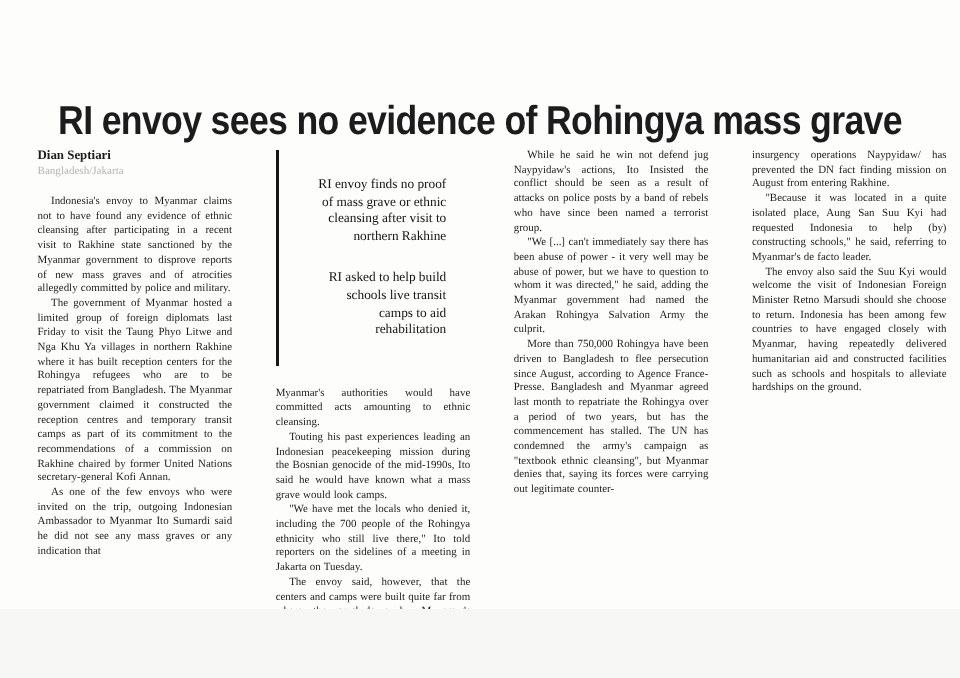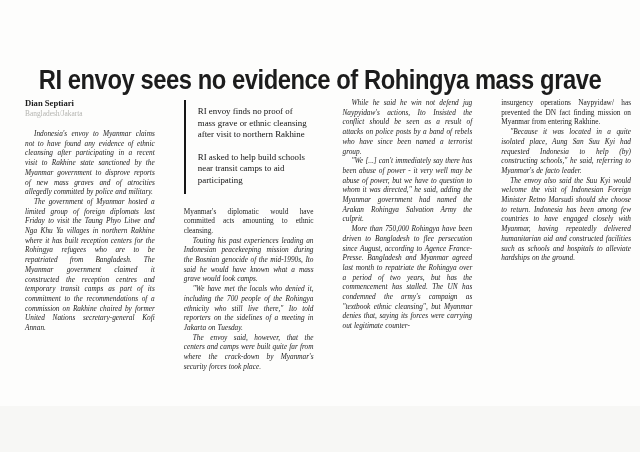--- a/index.html
+++ b/index.html
@@ -31,65 +31,66 @@
     font-weight:bold;font-size:8.6px;line-height:10px;margin:0 0 1px 0;
   }
   .byline-credit{
     font-size:7.4px;line-height:9px;color:#b4b4b0;margin:0 0 11px 0;
   }
   .para{
     font-size:7.3px;line-height:9.7px;margin:0;
     text-align:justify;text-justify:inter-word;
     word-spacing:0.3px;
   }
-  .para.indent{text-indent:9px;font-style:italic;}
+  .para.indent{text-indent:9px;}
   .pullquotes{
     border-left:2.5px solid #161616;
     padding:1px 0 2px 7px;
     margin:2px 0 13px 0;
   }
   .pullquote{
-    font-size:8.9px;line-height:11.6px;margin:5px;
-    text-align:left;color:#141414;
+    font-size:8.9px;line-height:11.6px;margin:16px;
+    text-align:right;color:#141414;
   }
   .pullquote + .pullquote{margin-top:11px;}
 </style>
 </head>
 <body>
 
 <div class="page">
 
   <h1 class="headline">RI envoy sees no evidence of Rohingya mass grave</h1>
 
   <div class="columns">
 
     <div class="col">
       <p class="byline-name">Dian Septiari</p>
       <p class="byline-credit">Bangladesh/Jakarta</p>
       <p class="para indent">Indonesia's envoy to Myanmar claims not to have found any evidence of ethnic cleansing after participating in a recent visit to Rakhine state sanctioned by the Myanmar government to disprove reports of new mass graves and of atrocities allegedly committed by police and military.</p>
       <p class="para indent">The government of Myanmar hosted a limited group of foreign diplomats last Friday to visit the Taung Phyo Litwe and Nga Khu Ya villages in northern Rakhine where it has built reception centers for the Rohingya refugees who are to be repatriated from Bangladesh. The Myanmar government claimed it constructed the reception centres and temporary transit camps as part of its commitment to the recommendations of a commission on Rakhine chaired by former United Nations secretary-general Kofi Annan.</p>
+      <p class="para indent">As one of the few envoys who were invited on the trip, outgoing Indonesian Ambassador to Myanmar Ito Sumardi said he did not see any mass graves or any indication that</p>
     </div>
 
     <div class="col">
       <div class="pullquotes">
         <p class="pullquote">RI envoy finds no proof of mass grave or ethnic cleansing after visit to northern Rakhine</p>
-        <p class="pullquote">RI asked to help build schools near transit camps to aid participating</p>
+        <p class="pullquote">RI asked to help build schools live transit camps to aid rehabilitation</p>
       </div>
-      <p class="para">Myanmar's diplomatic would have committed acts amounting to ethnic cleansing.</p>
+      <p class="para">Myanmar's authorities would have committed acts amounting to ethnic cleansing.</p>
       <p class="para indent">Touting his past experiences leading an Indonesian peacekeeping mission during the Bosnian genocide of the mid-1990s, Ito said he would have known what a mass grave would look camps.</p>
       <p class="para indent">"We have met the locals who denied it, including the 700 people of the Rohingya ethnicity who still live there," Ito told reporters on the sidelines of a meeting in Jakarta on Tuesday.</p>
       <p class="para indent">The envoy said, however, that the centers and camps were built quite far from where the crack-down by Myanmar's security forces took place.</p>
     </div>
 
     <div class="col">
       <p class="para indent">While he said he win not defend jug Naypyidaw's actions, Ito Insisted the conflict should be seen as a result of attacks on police posts by a band of rebels who have since been named a terrorist group.</p>
       <p class="para indent">"We [...] can't immediately say there has been abuse of power - it very well may be abuse of power, but we have to question to whom it was directed," he said, adding the Myanmar government had named the Arakan Rohingya Salvation Army the culprit.</p>
       <p class="para indent">More than 750,000 Rohingya have been driven to Bangladesh to flee persecution since August, according to Agence France-Presse. Bangladesh and Myanmar agreed last month to repatriate the Rohingya over a period of two years, but has the commencement has stalled. The UN has condemned the army's campaign as "textbook ethnic cleansing", but Myanmar denies that, saying its forces were carrying out legitimate counter-</p>
     </div>
 
     <div class="col">
-      <p class="para">insurgency operations Naypyidaw/ has prevented the DN fact finding mission on Myanmar from entering Rakhine.</p>
+      <p class="para">insurgency operations Naypyidaw/ has prevented the DN fact finding mission on August from entering Rakhine.</p>
       <p class="para indent">"Because it was located in a quite isolated place, Aung San Suu Kyi had requested Indonesia to help (by) constructing schools," he said, referring to Myanmar's de facto leader.</p>
       <p class="para indent">The envoy also said the Suu Kyi would welcome the visit of Indonesian Foreign Minister Retno Marsudi should she choose to return. Indonesia has been among few countries to have engaged closely with Myanmar, having repeatedly delivered humanitarian aid and constructed facilities such as schools and hospitals to alleviate hardships on the ground.</p>
     </div>
 
   </div>
 </div>
 
 </body></html>

